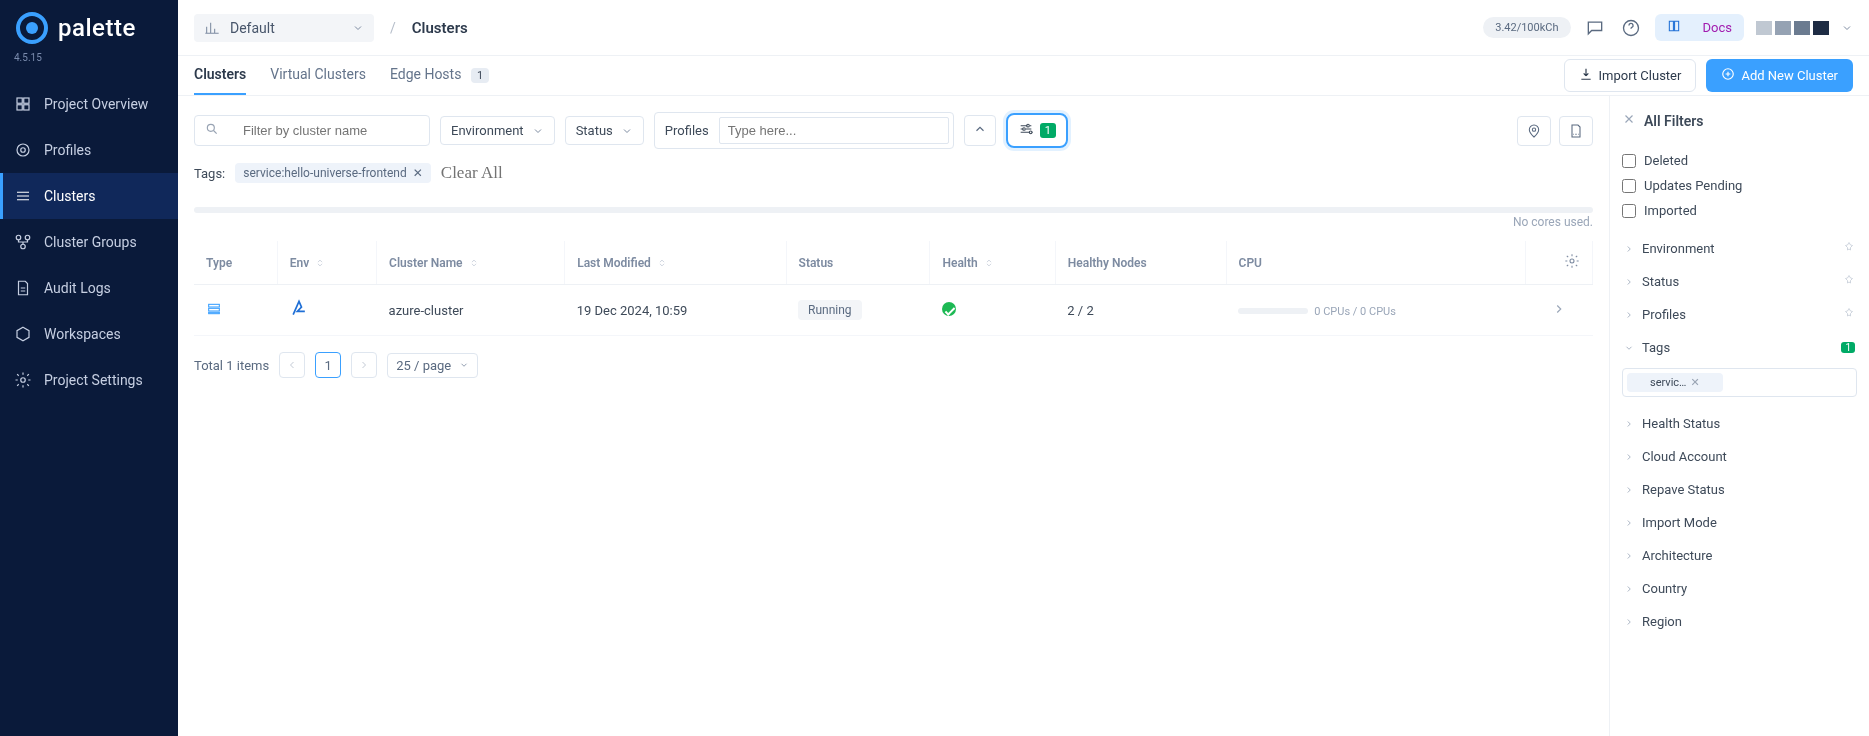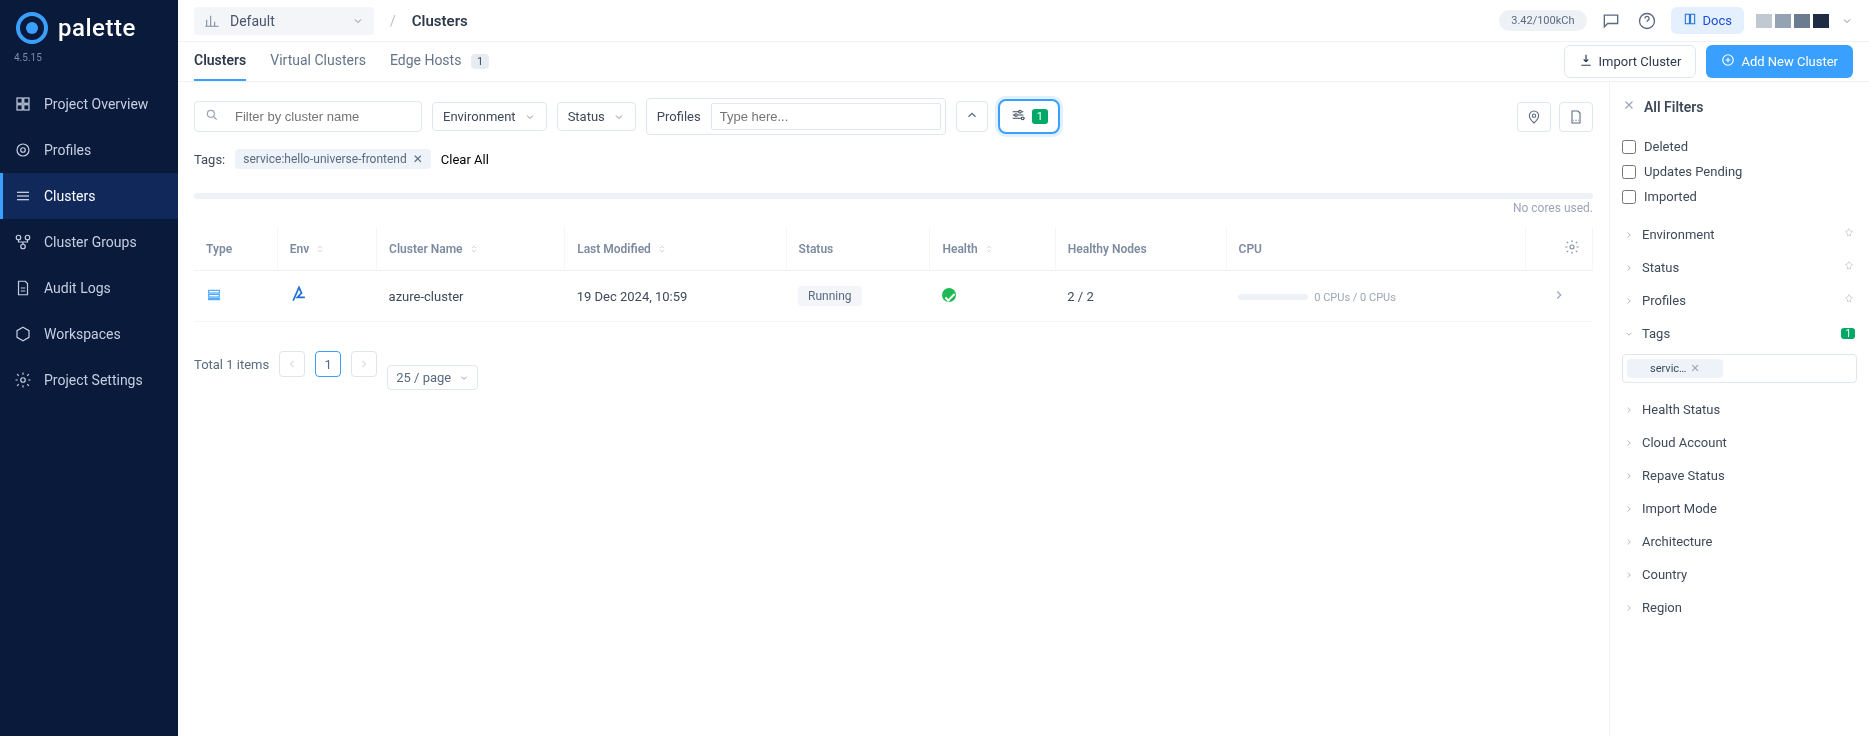--- a/index.html
+++ b/index.html
@@ -44,21 +44,21 @@
   border-left: 3px solid #3aa0ff;
   padding-left: 11px;
   color: #fff;
 }
 .nav-icon { width: 18px; height: 18px; flex-shrink: 0; }
 .nav-icon svg { width: 100%; height: 100%; stroke: currentColor; fill: none; stroke-width: 1.6; }
 
 
 .main { flex: 1; display: flex; flex-direction: column; }
 .topbar {
-  height: 42px;
+  height: 56px;
   display: flex;
   align-items: center;
   padding: 0 16px;
   gap: 12px;
   border-bottom: 1px solid #eef1f5;
 }
 .scope-select {
   display: flex;
   align-items: center;
   gap: 10px;
@@ -80,22 +80,22 @@
   padding: 4px 12px;
   font-size: 11px;
   color: #5a6a80;
 }
 .top-icon {
   width: 24px; height: 24px; display: inline-flex; align-items: center; justify-content: center;
   cursor: pointer;
 }
 .top-icon svg { width: 20px; height: 20px; stroke: #5a6a80; fill: none; stroke-width: 1.6; }
 .docs-pill {
-  display: flex; align-items: center; gap: 6px;
-  background: #e4f0fd; color: #1d4ed8;
+  display: flex; align-items: center; gap: 22px;
+  background: #e4f0fd; color: #a21caf;
   border-radius: 6px; padding: 5px 12px; font-size: 13px;
   cursor: pointer;
 }
 .docs-pill svg { width: 14px; height: 14px; stroke: #1f6fd6; fill: none; stroke-width: 1.8; }
 .swatches { display: flex; gap: 3px; }
 .swatch { width: 16px; height: 14px; }
 
 
 .tabs-row {
   display: flex; align-items: center;
@@ -134,21 +134,21 @@
   border-left: 1px solid #eef1f5;
   padding: 16px 12px;
   overflow-y: auto;
 }
 
 
 .filter-bar {
   display: flex; align-items: center; gap: 10px; flex-wrap: wrap;
 }
 .in-search {
-  display: flex; align-items: center; gap: 16px;
+  display: flex; align-items: center; gap: 24px;
   border: 1px solid #dfe6ef; border-radius: 4px;
   padding: 6px 10px; min-width: 190px; color: #98a3b3;
 }
 .in-search svg { width: 14px; height: 14px; stroke: #98a3b3; fill: none; stroke-width: 2; }
 .in-search input { border: none; outline: none; font-size: 13px; width: 100%; color: #3e4a59; }
 .sel {
   display: flex; align-items: center; gap: 8px;
   border: 1px solid #dfe6ef; border-radius: 4px;
   padding: 6px 10px; font-size: 13px; color: #3e4a59; cursor: pointer;
 }
@@ -182,21 +182,21 @@
 .sq-btn svg { width:16px; height:16px; stroke:#5a6a80; fill:none; stroke-width:1.6; }
 
 
 .tags-row { display: flex; align-items: center; gap: 10px; margin-top: 14px; }
 .tag-chip {
   display: inline-flex; align-items: center; gap: 6px;
   background: #eef3fa; border-radius: 4px;
   font-size: 12px; padding: 3px 8px; color: #5a6a80;
 }
 .tag-chip .x { cursor: pointer; }
-.clear-all { color: #000000; font-size: 13px; cursor: pointer; }
+.clear-all { color: #737373; font-size: 17px; cursor: pointer; font-family: Liberation Serif, serif; }
 
 
 .cores-bar { height: 6px; background: #eef1f5; border-radius: 4px; margin-top: 24px; margin-bottom: 2px; }
 .cores-note { text-align: right; color: #9aa6b8; font-size: 12px; margin-bottom: 12px; }
 
 table { width: 100%; border-collapse: collapse; }
 thead th {
   text-align: left; font-size: 12px; font-weight: 600; color: #7d8ba1;
   padding: 12px 12px; border-bottom: 1px solid #eef1f5;
   border-right: 1px solid #f4f6fa;
@@ -239,21 +239,21 @@
 .page-btn {
   border:1px solid #dfe6ef; border-radius:4px; width:26px; height:26px;
   display:flex; align-items:center; justify-content:center; cursor:pointer;
 }
 .page-cur {
   border:1px solid #3aa0ff; border-radius:4px; width:26px; height:26px;
   display:flex; align-items:center; justify-content:center;
 }
 .page-size {
   border:1px solid #dfe6ef; border-radius:4px; padding:4px 8px;
-  display:flex; align-items:center; gap:8px; cursor:pointer;margin-top:27px;
+  display:flex; align-items:center; gap:8px; cursor:pointer;
 }
 
 
 .fp-header { display:flex; align-items:center; gap:8px; font-size:14px; font-weight:600; color:#3e4a59; margin-bottom:24px; }
 .fp-header svg { width:14px; height:14px; stroke:#9aa6b8; stroke-width:2; fill:none; cursor:pointer; }
 .fp-checks { display:flex; flex-direction:column; gap:10px; margin-bottom:14px; }
 .fp-check { display:flex; align-items:center; gap:8px; cursor:pointer; }
 .fp-check input { width:14px; height:14px; }
 .fp-group {
   display:flex; align-items:center; gap:8px; padding:9px 2px;

